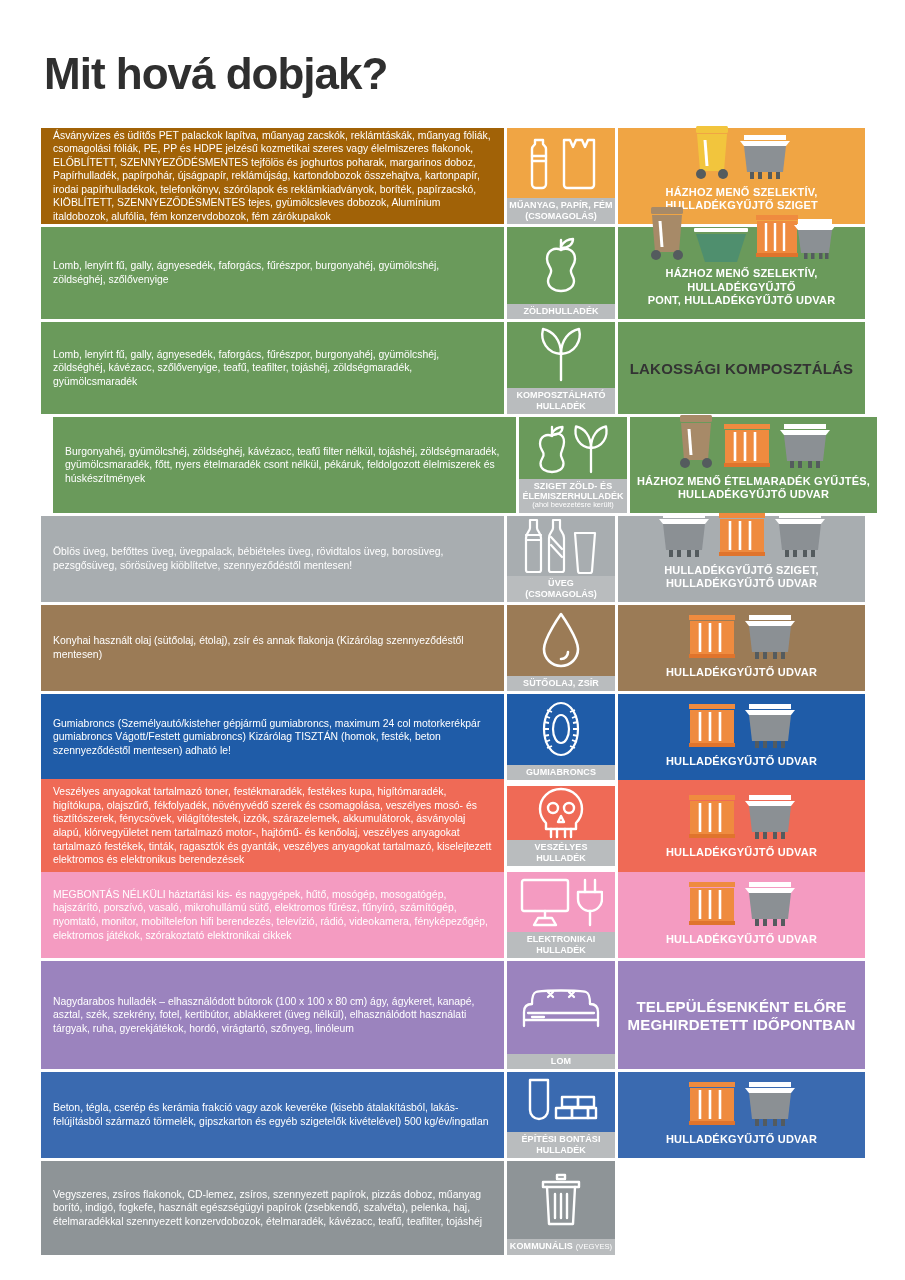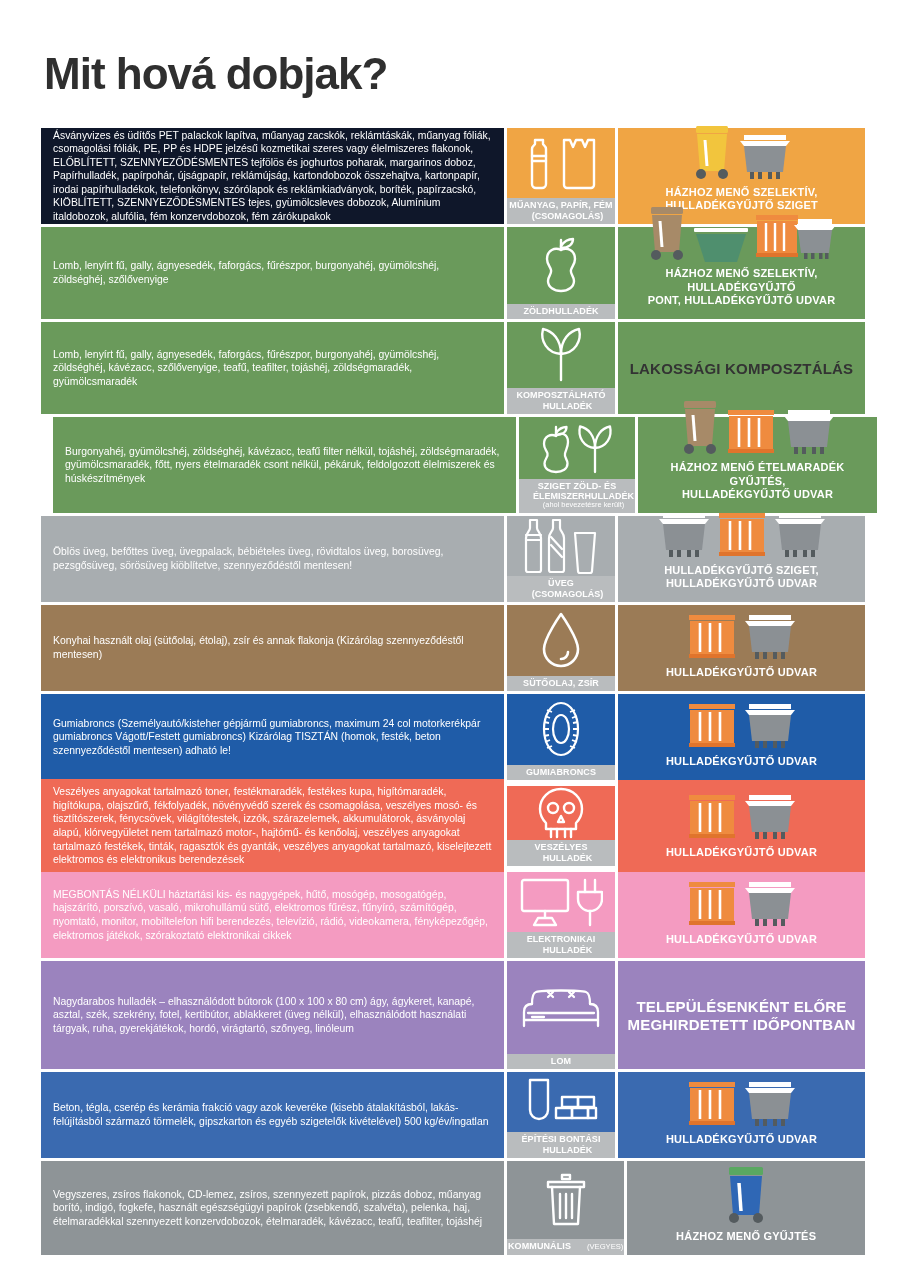--- a/index.html
+++ b/index.html
@@ -56,21 +56,21 @@
     background:#b9bcbe;
     color:#ffffff;
     font-size:9px;font-weight:bold;
     text-align:center;
     padding:2px 1px 3px 1px;
     line-height:1.15;
     box-sizing:border-box;
     letter-spacing:.1px;
   }
   .cat .catlabel .sub{
-    display:block;font-size:7.4px;font-weight:normal;letter-spacing:0;padding-left:13px;
+    display:block;font-size:7.4px;font-weight:normal;letter-spacing:0;
   }
 
   
   .dest{
     flex:1 1 auto;
     position:relative;
     display:flex;flex-direction:column;
     align-items:center;justify-content:center;
     box-sizing:border-box;
     margin-left:3px;
@@ -99,21 +99,21 @@
 </style>
 </head>
 <body>
 
 <div class="poster">
 
   <div class="title">Mit hová dobjak?</div>
 
   <div class="table" id="table">
       <div class="row" style="height: 96px;">
-        <div class="desc" style="background: #0f172a;">
+        <div class="desc" style="background: #a16207;">
           <span>Ásványvizes és üdítős PET palackok lapítva, műanyag zacskók, reklámtáskák, műanyag fóliák, csomagolási fóliák, PE, PP és HDPE jelzésű kozmetikai szeres vagy élelmiszeres flakonok, ELŐBLÍTETT, SZENNYEZŐDÉSMENTES tejfölös és joghurtos poharak, margarinos doboz, Papírhulladék, papírpohár, újságpapír, reklámújság, kartondobozok összehajtva, kartonpapír, irodai papírhulladékok, telefonkönyv, szórólapok és reklámkiadványok, boríték, papírzacskó, KIÖBLÍTETT, SZENNYEZŐDÉSMENTES tejes, gyümölcsleves dobozok, Alumínium italdobozok, alufólia, fém konzervdobozok, fém zárókupakok</span>
         </div>
         <div class="cat" style="background: rgb(240, 165, 68);">
           <div class="glyph">
             <svg width="78" height="56" viewBox="0 0 78 56">
               <g fill="none" stroke="#fff" stroke-width="2.4" stroke-linejoin="round" stroke-linecap="round">
       <path d="M13 5h8v4c0 1 3 2 3 5v35a4 4 0 0 1-4 4h-6a4 4 0 0 1-4-4V14c0-3 3-4 3-5z"></path>
       <path d="M10 21h14M10 26h14"></path>
       <path d="M42 5h6l3 7 3-7h6l3 7 3-7h6v45a3 3 0 0 1-3 3H45a3 3 0 0 1-3-3z"></path>
     </g>
@@ -600,32 +600,16 @@
               <g fill="none" stroke="#fff" stroke-width="2.4" stroke-linejoin="round" stroke-linecap="round">
       <path d="M20 3h8v4h-8z"></path>
       <path d="M6 10h36v5H6z"></path>
       <path d="M10 15l2 37h24l2-37"></path>
       <path d="M18 22v24M24 22v24M30 22v24"></path>
     </g>
             </svg>
           </div>
           <div class="catlabel"><span>KOMMUNÁLIS</span><span class="sub" style="display: inline; font-size: 7.6px; margin-left: 3px;">(VEGYES)</span></div>
         </div>
-        <div class="dest" style="background: rgb(142, 148, 151);">
-          <div class="bins">
-            <span>
-              <svg width="44" height="64" viewBox="0 0 44 64">
-      <rect x="5" y="3" width="34" height="8" rx="1.5" fill="#5aa861"></rect>
-      <path d="M6 12h32l-3 39H9z" fill="#2f67b5"></path>
-      <path d="M15 19l2 28" stroke="#fff" stroke-width="3.5" fill="none"></path>
-      <circle cx="10" cy="54" r="5" fill="#545b5e"></circle>
-      <circle cx="34" cy="54" r="5" fill="#545b5e"></circle>
-    </svg>
-            </span>
-          </div>
-          <div class="destlabel">
-            <div>HÁZHOZ MENŐ GYŰJTÉS</div>
-          </div>
-        </div>
       </div>
     </div>
 
 </div>
 
 </body></html>

